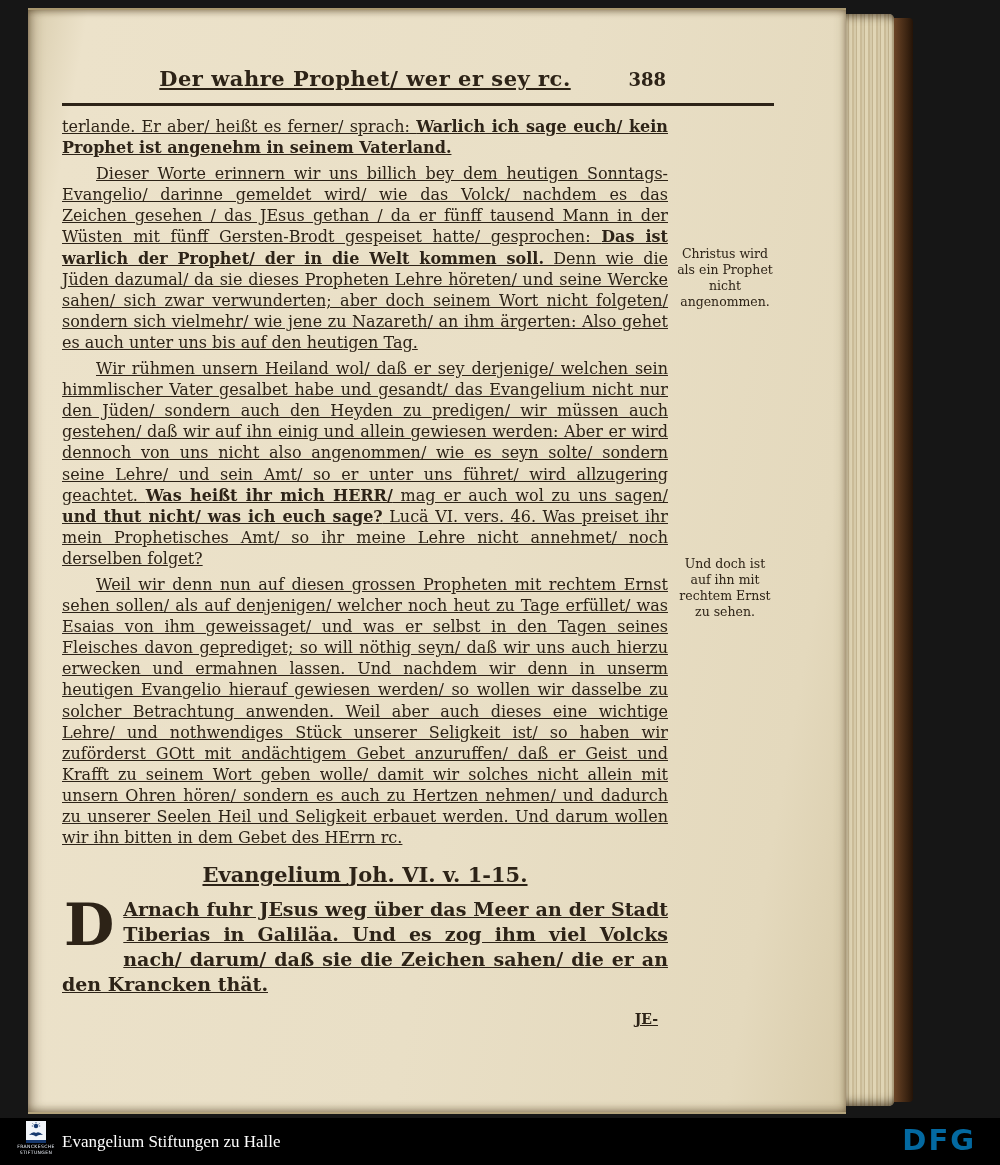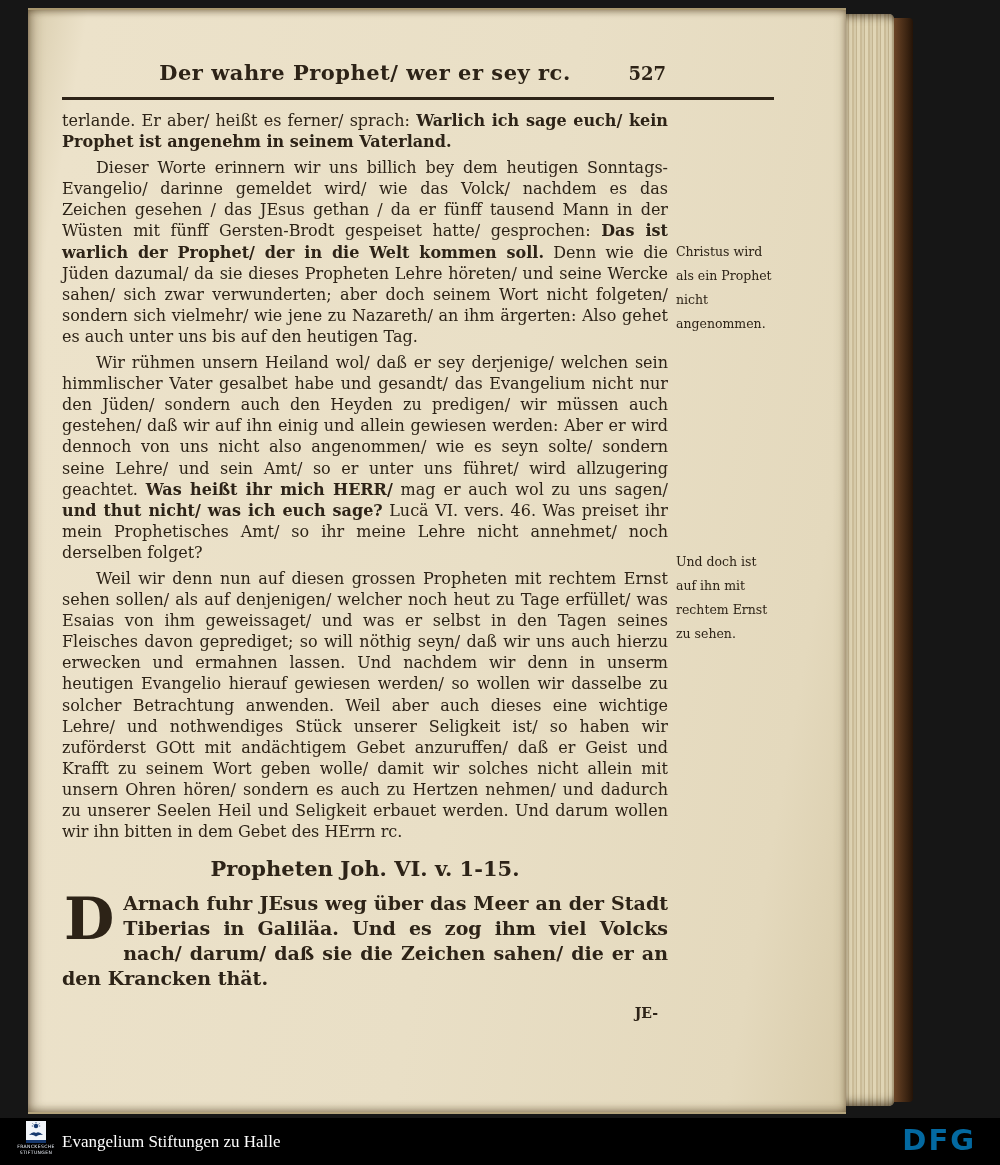--- a/index.html
+++ b/index.html
@@ -23,32 +23,32 @@
     background:repeating-linear-gradient(90deg,#d6caa9 0 2px,#c3b490 2px 3px,#e0d5b5 3px 6px,#cabb97 6px 8px);
     box-shadow:inset 0 6px 8px -4px rgba(40,25,10,.7), inset 0 -8px 10px -5px rgba(40,25,10,.7);
     border-radius:0 5px 5px 0;
   }
   .cover-edge{
     position:absolute;left:894px;top:18px;width:19px;height:1084px;
     background:linear-gradient(90deg,#6b4426,#3a2311 70%,#241307);
     border-radius:0 4px 4px 0;
   }
   
-  .content{position:absolute;left:34px;top:50px;width:712px;color:#2d2317;}
+  .content{position:absolute;left:34px;top:56px;width:712px;color:#2d2317;text-decoration:underline;}
   .header-row{position:relative;width:606px;height:34px;}
   .running-title{text-align:center;font-size:21px;font-weight:bold;letter-spacing:.5px;}
   .page-number{position:absolute;right:2px;top:3px;font-size:18px;font-weight:bold;}
   .rule{width:712px;height:0;border-top:3px solid #2d2317;margin:3px 0 10px;}
   .body-col{width:606px;font-size:16px;line-height:21.1px;text-align:justify;}
   .par{margin:0 0 5px;}
   .par.indent{text-indent:34px;}
   .bold{font-weight:bold;margin-top:22px;}
   .margin-note{
     position:absolute;left:614px;width:98px;
-    font-size:12.5px;line-height:24px;text-align:left;
+    font-size:12.5px;line-height:16px;text-align:center;
   }
   .note-0{top:180px;}
   .note-1{top:490px;}
   .section-heading{width:606px;text-align:center;font-size:21px;font-weight:bold;margin:16px 0 12px;}
   .gospel{width:606px;font-size:19px;line-height:25px;font-weight:bold;text-align:justify;}
   .drop-cap{float:left;font-size:58px;line-height:50px;padding:3px 9px 0 2px;font-weight:bold;}
   .catchword{width:596px;text-align:right;font-size:14px;font-weight:bold;margin-top:12px;padding-right:10px;}
   
   .footer{position:absolute;left:0;top:1118px;width:1000px;height:47px;background:#000;}
   .fs-logo{
@@ -73,34 +73,34 @@
 </head>
 <body>
 
 <div class="stage">
 
   <div class="paper">
     <div class="content">
 
       <div class="header-row">
         <div class="running-title">Der wahre Prophet/ wer er sey rc.</div>
-        <div class="page-number">527</div>
+        <div class="page-number">388</div>
       </div>
       <div class="rule"></div>
 
       <div class="body-col">
         <p class="par"><span>terlande.  Er aber/ heißt es ferner/ sprach: </span><span class="bold">Warlich ich sage euch/ kein Prophet ist angenehm in seinem Vaterland.</span></p>
 
         <p class="par indent"><span>Dieser Worte erinnern wir uns billich bey dem heutigen Sonntags-Evangelio/ darinne gemeldet wird/ wie das Volck/ nachdem es das Zeichen gesehen / das JEsus gethan / da er fünff tausend Mann in der Wüsten mit fünff Gersten-Brodt gespeiset hatte/ gesprochen: </span><span class="bold">Das ist warlich der Prophet/ der in die Welt kommen soll.</span><span>  Denn wie die Jüden dazumal/ da sie dieses Propheten Lehre höreten/ und seine Wercke sahen/ sich zwar verwunderten; aber doch seinem Wort nicht folgeten/ sondern sich vielmehr/ wie jene zu Nazareth/ an ihm ärgerten: Also gehet es auch unter uns bis auf den heutigen Tag.</span></p>
 
         <p class="par indent"><span>Wir rühmen unsern Heiland wol/ daß er sey derjenige/ welchen sein himmlischer Vater gesalbet habe und gesandt/ das Evangelium nicht nur den Jüden/ sondern auch den Heyden zu predigen/ wir müssen auch gestehen/ daß wir auf ihn einig und allein gewiesen werden: Aber er wird dennoch von uns nicht also angenommen/ wie es seyn solte/ sondern seine Lehre/ und sein Amt/ so er unter uns führet/ wird allzugering geachtet.  </span><span class="bold">Was heißt ihr mich HERR/</span><span> mag er auch wol zu uns sagen/ </span><span class="bold">und thut nicht/ was ich euch sage?</span><span> Lucä VI. vers. 46.  Was preiset ihr mein Prophetisches Amt/ so ihr meine Lehre nicht annehmet/ noch derselben folget?</span></p>
 
         <p class="par indent"><span>Weil wir denn nun auf diesen grossen Propheten mit rechtem Ernst sehen sollen/ als auf denjenigen/ welcher noch heut zu Tage erfüllet/ was Esaias von ihm geweissaget/ und was er selbst in den Tagen seines Fleisches davon geprediget;  so will nöthig seyn/ daß wir uns auch hierzu erwecken und ermahnen lassen.  Und nachdem wir denn in unserm heutigen Evangelio hierauf gewiesen werden/ so wollen wir dasselbe zu solcher Betrachtung anwenden.  Weil aber auch dieses eine wichtige Lehre/ und nothwendiges Stück unserer Seligkeit ist/ so haben wir zuförderst GOtt mit andächtigem Gebet anzuruffen/ daß er Geist und Krafft zu seinem Wort geben wolle/ damit wir solches nicht allein mit unsern Ohren hören/ sondern es auch zu Hertzen nehmen/ und dadurch zu unserer Seelen Heil und Seligkeit erbauet werden. Und darum wollen wir ihn bitten in dem Gebet des HErrn rc.</span></p>
 
-        <h2 class="section-heading"><span>Propheten </span><span>Joh. VI. v. 1-15.</span></h2>
+        <h2 class="section-heading"><span>Evangelium </span><span>Joh. VI. v. 1-15.</span></h2>
 
         <div class="gospel">
           <span class="drop-cap">D</span><span>Arnach fuhr JEsus weg über das Meer an der Stadt Tiberias in Galiläa.  Und es zog ihm viel Volcks nach/ darum/ daß sie die Zeichen sahen/ die er an den Krancken thät.</span>
         </div>
         <div class="catchword">JE-</div>
       </div>
 
       <div class="margin-note note-0">Christus wird als ein Prophet nicht angenommen.</div>
       <div class="margin-note note-1">Und doch ist auf ihn mit rechtem Ernst zu sehen.</div>
 

